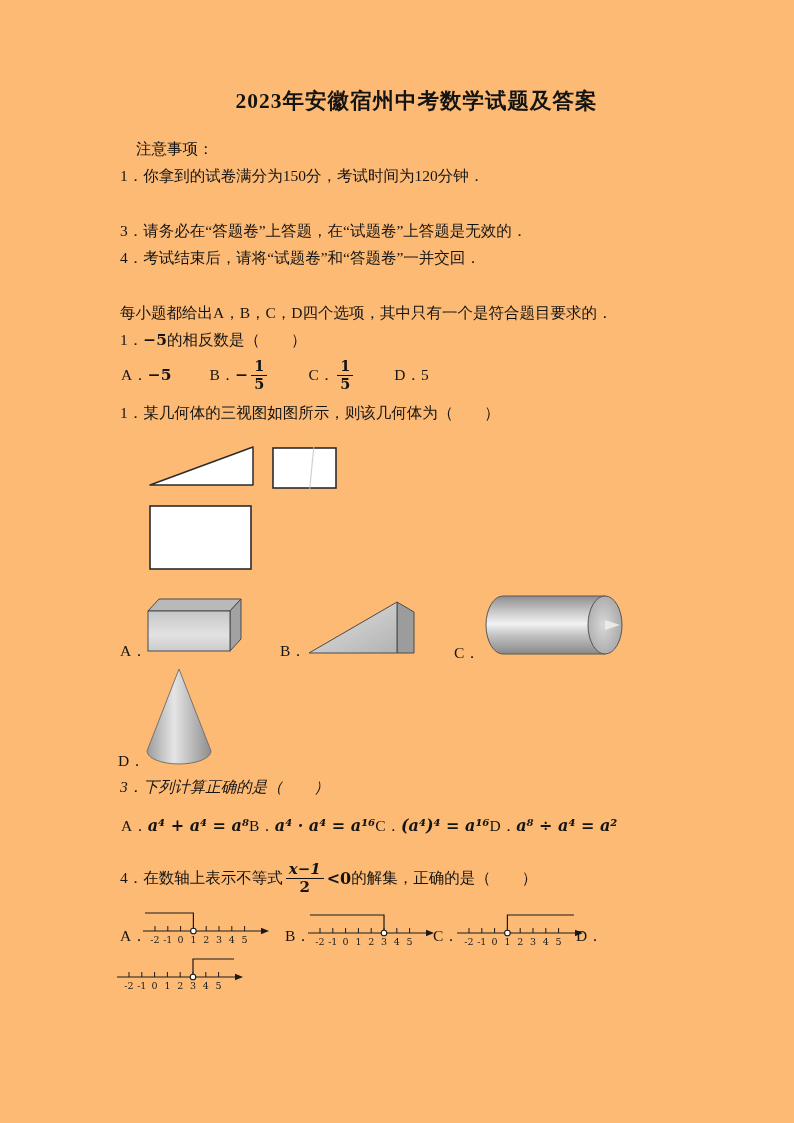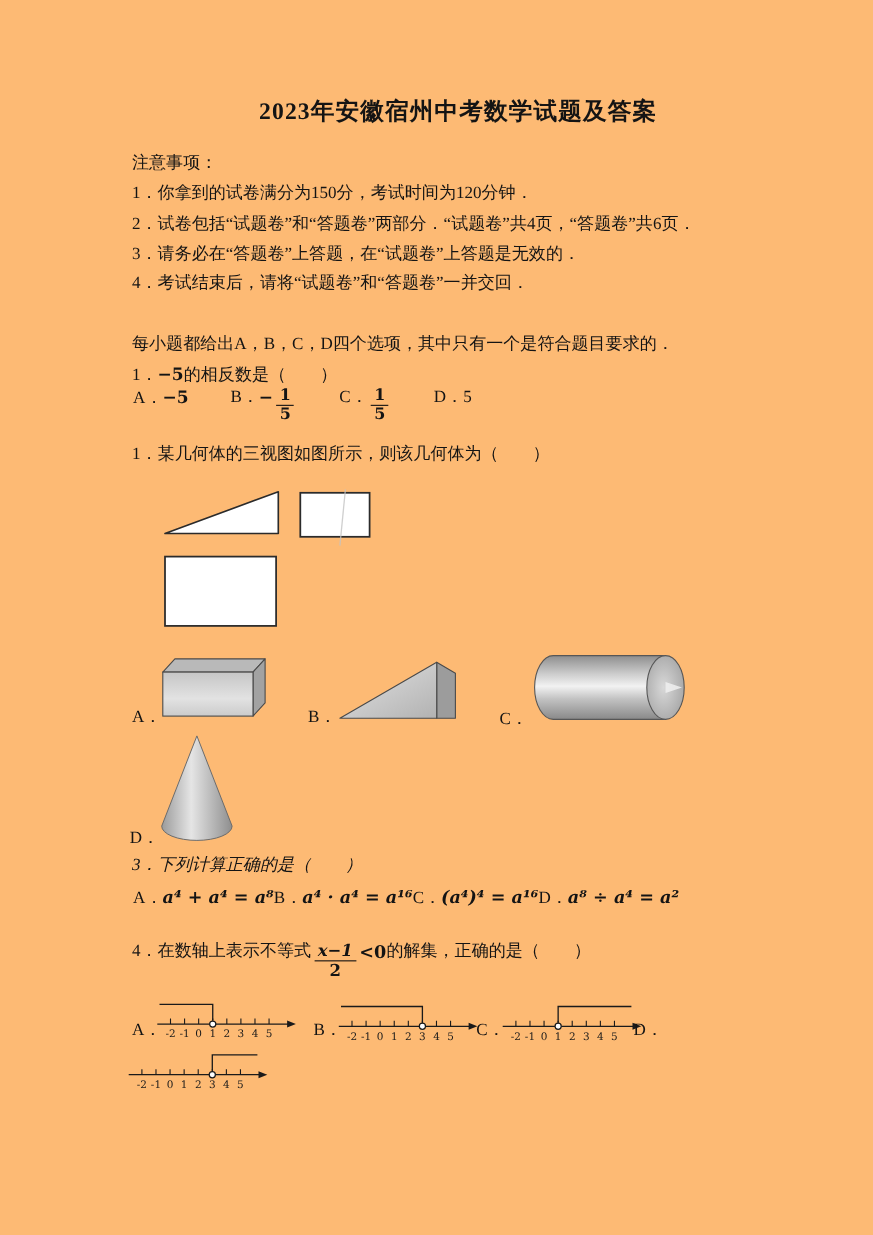--- a/index.html
+++ b/index.html
@@ -1,41 +1,40 @@
 <!DOCTYPE html>
 <html><head>
 <meta charset="utf-8">
 <style>
   html,body{margin:0;padding:0;background:#ffffff;}
   .page{position:relative;width:794px;height:1123px;background:#fdba74;overflow:hidden;
         font-family:"Liberation Serif","DejaVu Serif",serif;color:#141414;padding-left:39px;}
   .abs{position:absolute;white-space:nowrap;}
   .t{font-size:15.5px;line-height:1.2;}
   .title{left:0;right:0;top:86px;text-align:center;font-size:21.5px;font-weight:bold;letter-spacing:1px;}
-  .row{display:flex;}
+  .row{display:flex;align-items:center;}
   .mexpr{font-family:"DejaVu Serif","Liberation Serif",serif;font-weight:bold;font-style:italic;font-size:16px;}
   .mb{font-family:"DejaVu Serif","Liberation Serif",serif;font-weight:bold;}
   .mi{font-style:italic;}
   .frac{display:inline-flex;flex-direction:column;align-items:center;line-height:1.12;
         font-family:"DejaVu Serif","Liberation Serif",serif;font-weight:bold;font-size:14.5px;margin:0 3px;}
   .frac .num{padding:0 3px;border-bottom:1.5px solid #111;}
   .frac .den{padding:0 3px;}
   svg{display:block;}
   .lbl{font-size:15.5px;}
 </style>
 </head>
 <body>
 
 <div class="page">
 
   <div class="abs title">2023年安徽宿州中考数学试题及答案</div>
 
-  <div class="abs t" style="left:120px;top:140px;">注意事项：</div>
+  <div class="abs t" style="left:136px;top:140px;">注意事项：</div>
   <div class="abs t" style="left:120px;top:167px;">1．你拿到的试卷满分为150分，考试时间为120分钟．</div>
-  <div class="abs t" style="left:120px;top:195px;">2．试卷包括“试题卷”和“答题卷”两部分．“试题卷”共4页，“答题卷”共6页．</div>
   <div class="abs t" style="left:120px;top:222px;">3．请务必在“答题卷”上答题，在“试题卷”上答题是无效的．</div>
   <div class="abs t" style="left:120px;top:249px;">4．考试结束后，请将“试题卷”和“答题卷”一并交回．</div>
 
   <div class="abs t" style="left:120px;top:304px;">每小题都给出A，B，C，D四个选项，其中只有一个是符合题目要求的．</div>
 
   <div class="abs t" style="left:120px;top:331px;"><span>1．</span><span class="mb">−5</span><span>的相反数是（　　）</span></div>
 
   <div class="abs row" style="left:121px;top:352px;height:46px;gap:38px;">
     <span class="t"><span>A．</span><span class="mb">−5</span></span>
     <span class="t row">

